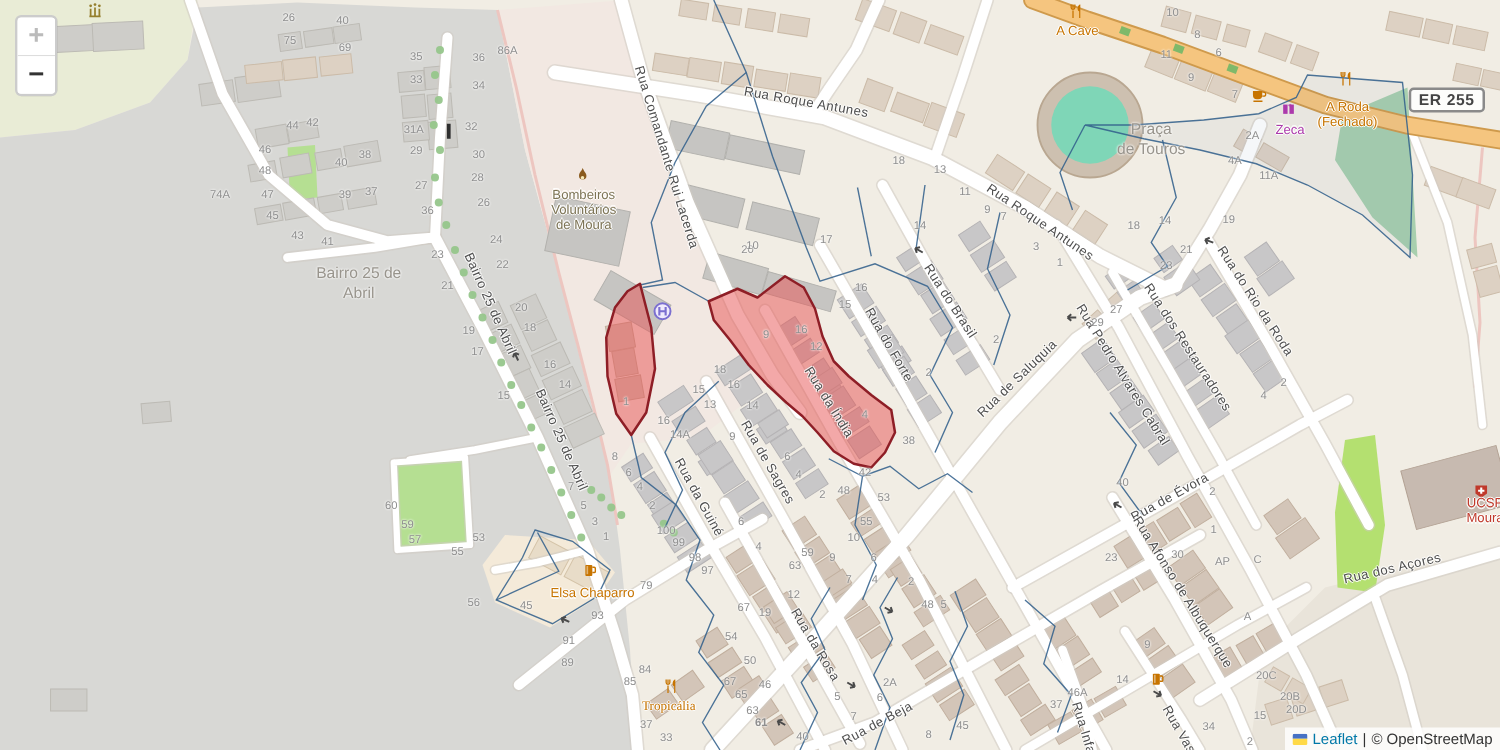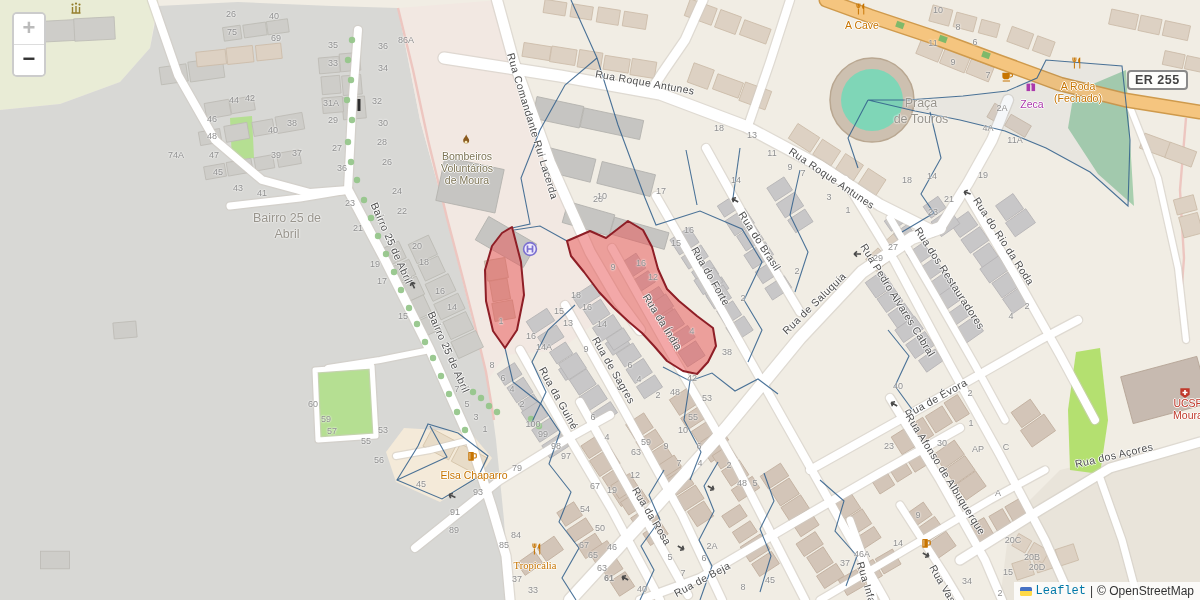--- a/index.html
+++ b/index.html
@@ -23,21 +23,21 @@
     border-radius:4px;padding:1px 6px;font-size:12.5px;font-weight:bold;color:#444;letter-spacing:.5px;}
   #zoomctl{position:absolute;left:12px;top:12px;z-index:10;border:2px solid rgba(0,0,0,.2);
     border-radius:5px;overflow:hidden;background:#fff;width:30px;}
   .zbtn{display:block;width:30px;height:30px;line-height:28px;text-align:center;background:#fff;
     font-size:22px;font-weight:bold;cursor:pointer;user-select:none;text-decoration:none;}
   .zin{color:#bbb;border-bottom:1px solid #ddd;}
   .zout{color:#333;}
   #attribution{position:absolute;right:0;bottom:0;z-index:10;background:rgba(255,255,255,.8);
     height:18px;display:flex;align-items:center;gap:4px;padding:0 6px;font-size:12px;color:#333;}
   #attribution a{text-decoration:none;cursor:pointer;}
-  .leaflet-link{color:#0078A8;font-family:Liberation Mono, monospace;}
+  .leaflet-link{color:#0078A8;}
   .osm-link{color:#333;}
   .flag{display:inline-block;width:12px;height:9px;border-radius:1.5px;overflow:hidden;}
   .flag .ft,.flag .fb{display:block;width:12px;height:4.5px;}
   .flag .ft{background:#4671c4;}
   .flag .fb{background:#ffd947;}
 </style>
 </head>
 <body>
 
 <div id="map">
@@ -548,21 +548,21 @@
       <div class="maplbl house-number" style="left: 630px; top: 365px; transform: translate(-50%, -50%); color: rgb(143, 143, 143);">6</div>
       <div class="maplbl house-number" style="left: 639px; top: 379px; transform: translate(-50%, -50%); color: rgb(143, 143, 143);">4</div>
       <div class="maplbl house-number" style="left: 658px; top: 395px; transform: translate(-50%, -50%); color: rgb(143, 143, 143);">2</div>
       <div class="maplbl house-number" style="left: 593px; top: 417px; transform: translate(-50%, -50%); color: rgb(143, 143, 143);">6</div>
       <div class="maplbl house-number" style="left: 607px; top: 437px; transform: translate(-50%, -50%); color: rgb(143, 143, 143);">4</div>
       <div class="maplbl house-number" style="left: 313px; top: 404px; transform: translate(-50%, -50%); color: rgb(143, 143, 143);">60</div>
       <div class="maplbl house-number" style="left: 326px; top: 419px; transform: translate(-50%, -50%); color: rgb(143, 143, 143);">59</div>
       <div class="maplbl house-number" style="left: 332px; top: 431px; transform: translate(-50%, -50%); color: rgb(143, 143, 143);">57</div>
       <div class="maplbl house-number" style="left: 383px; top: 430px; transform: translate(-50%, -50%); color: rgb(143, 143, 143);">53</div>
       <div class="maplbl house-number" style="left: 366px; top: 441px; transform: translate(-50%, -50%); color: rgb(143, 143, 143);">55</div>
-      <div class="maplbl house-number" style="left: 379px; top: 460px; transform: translate(-50%, -50%); color: rgb(143, 143, 143);">56</div>
+      <div class="maplbl house-number" style="left: 379px; top: 482px; transform: translate(-50%, -50%); color: rgb(143, 143, 143);">56</div>
       <div class="maplbl house-number" style="left: 421px; top: 484px; transform: translate(-50%, -50%); color: rgb(143, 143, 143);">45</div>
       <div class="maplbl house-number" style="left: 457px; top: 389px; transform: translate(-50%, -50%); color: rgb(143, 143, 143);">7</div>
       <div class="maplbl house-number" style="left: 467px; top: 404px; transform: translate(-50%, -50%); color: rgb(143, 143, 143);">5</div>
       <div class="maplbl house-number" style="left: 476px; top: 417px; transform: translate(-50%, -50%); color: rgb(143, 143, 143);">3</div>
       <div class="maplbl house-number" style="left: 485px; top: 429px; transform: translate(-50%, -50%); color: rgb(143, 143, 143);">1</div>
       <div class="maplbl house-number" style="left: 512px; top: 389px; transform: translate(-50%, -50%); color: rgb(143, 143, 143);">4</div>
       <div class="maplbl house-number" style="left: 522px; top: 404px; transform: translate(-50%, -50%); color: rgb(143, 143, 143);">2</div>
       <div class="maplbl house-number" style="left: 533px; top: 424px; transform: translate(-50%, -50%); color: rgb(143, 143, 143);">100</div>
       <div class="maplbl house-number" style="left: 543px; top: 434px; transform: translate(-50%, -50%); color: rgb(143, 143, 143);">99</div>
       <div class="maplbl house-number" style="left: 556px; top: 446px; transform: translate(-50%, -50%); color: rgb(143, 143, 143);">98</div>

